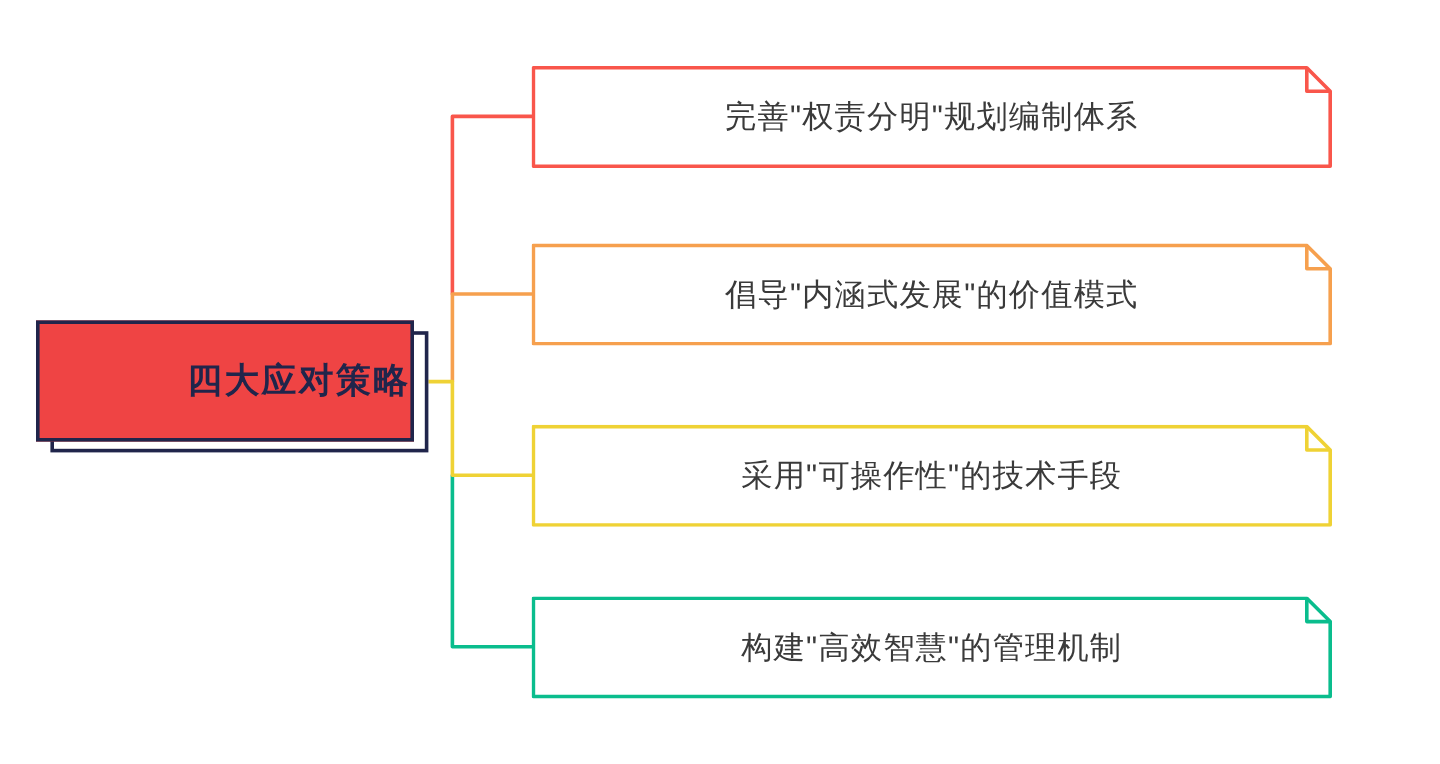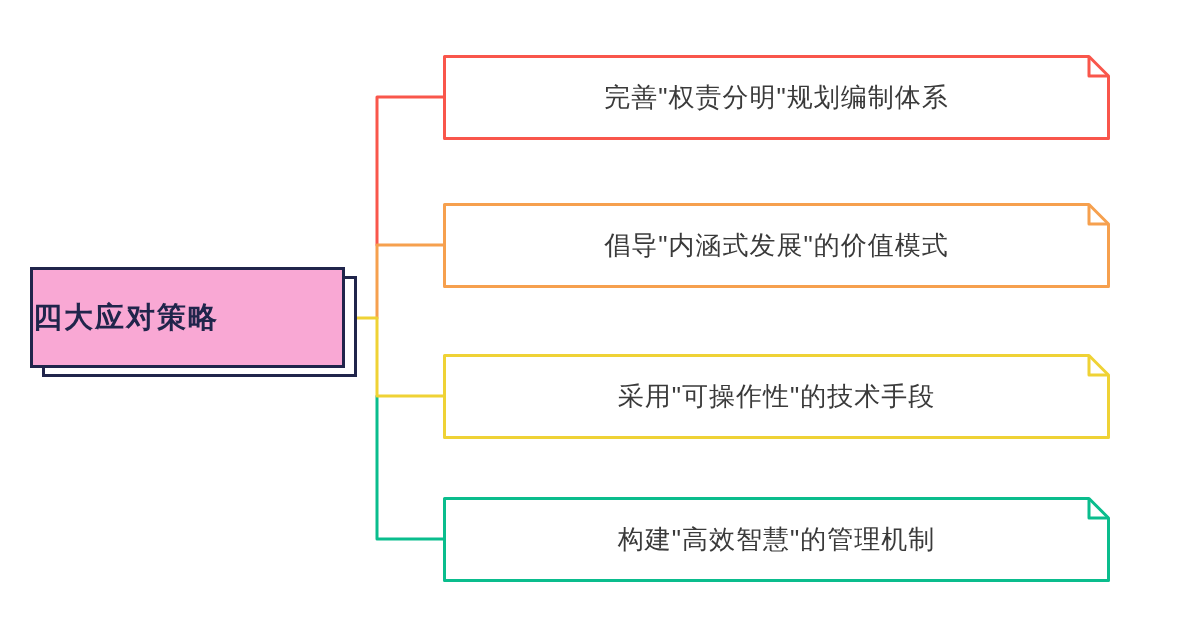--- a/index.html
+++ b/index.html
@@ -88,24 +88,24 @@
     background: #ffffff;
   }
   .root-box {
     position: absolute;
     left: 0;
     top: 0;
     width: 100%;
     height: 100%;
     box-sizing: border-box;
     border: 3px solid currentColor;
-    background: #f9a8d4;
+    background: #ef4444;
     display: flex;
     align-items: center;
-    justify-content: flex-start;
+    justify-content: flex-end;
   }
   .root-box .root-label {
     font-size: 29px;
     font-weight: bold;
     letter-spacing: 2px;
     white-space: nowrap;
   }
 </style>
 </head>
 <body>

